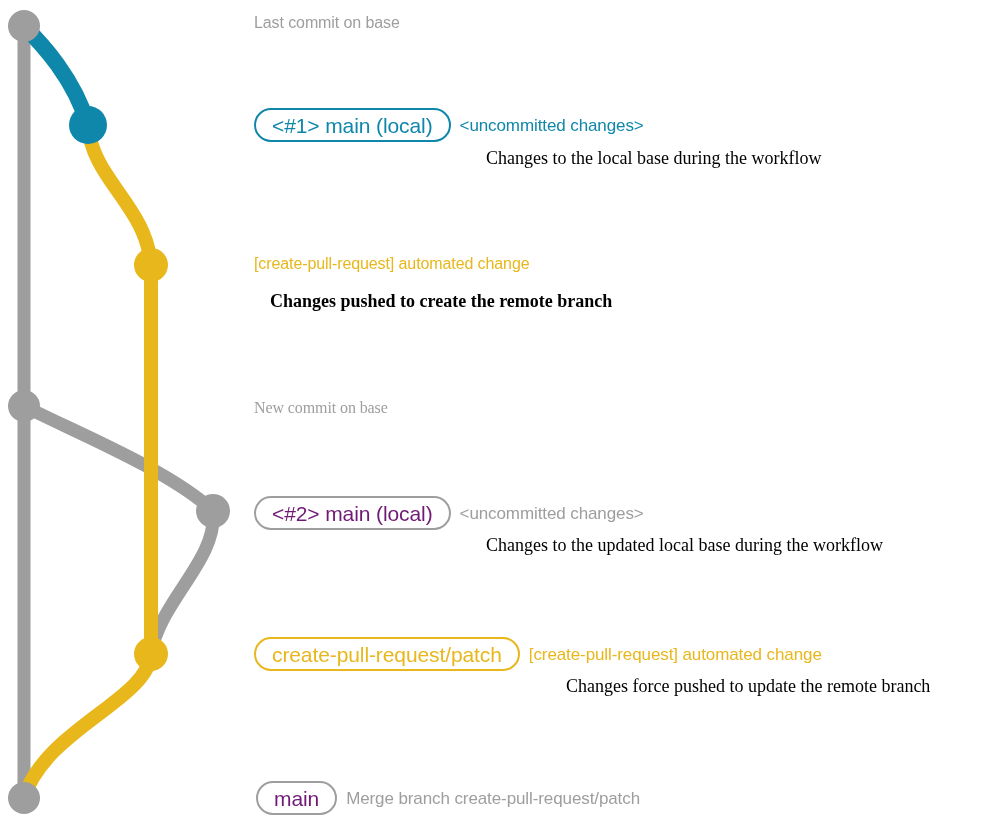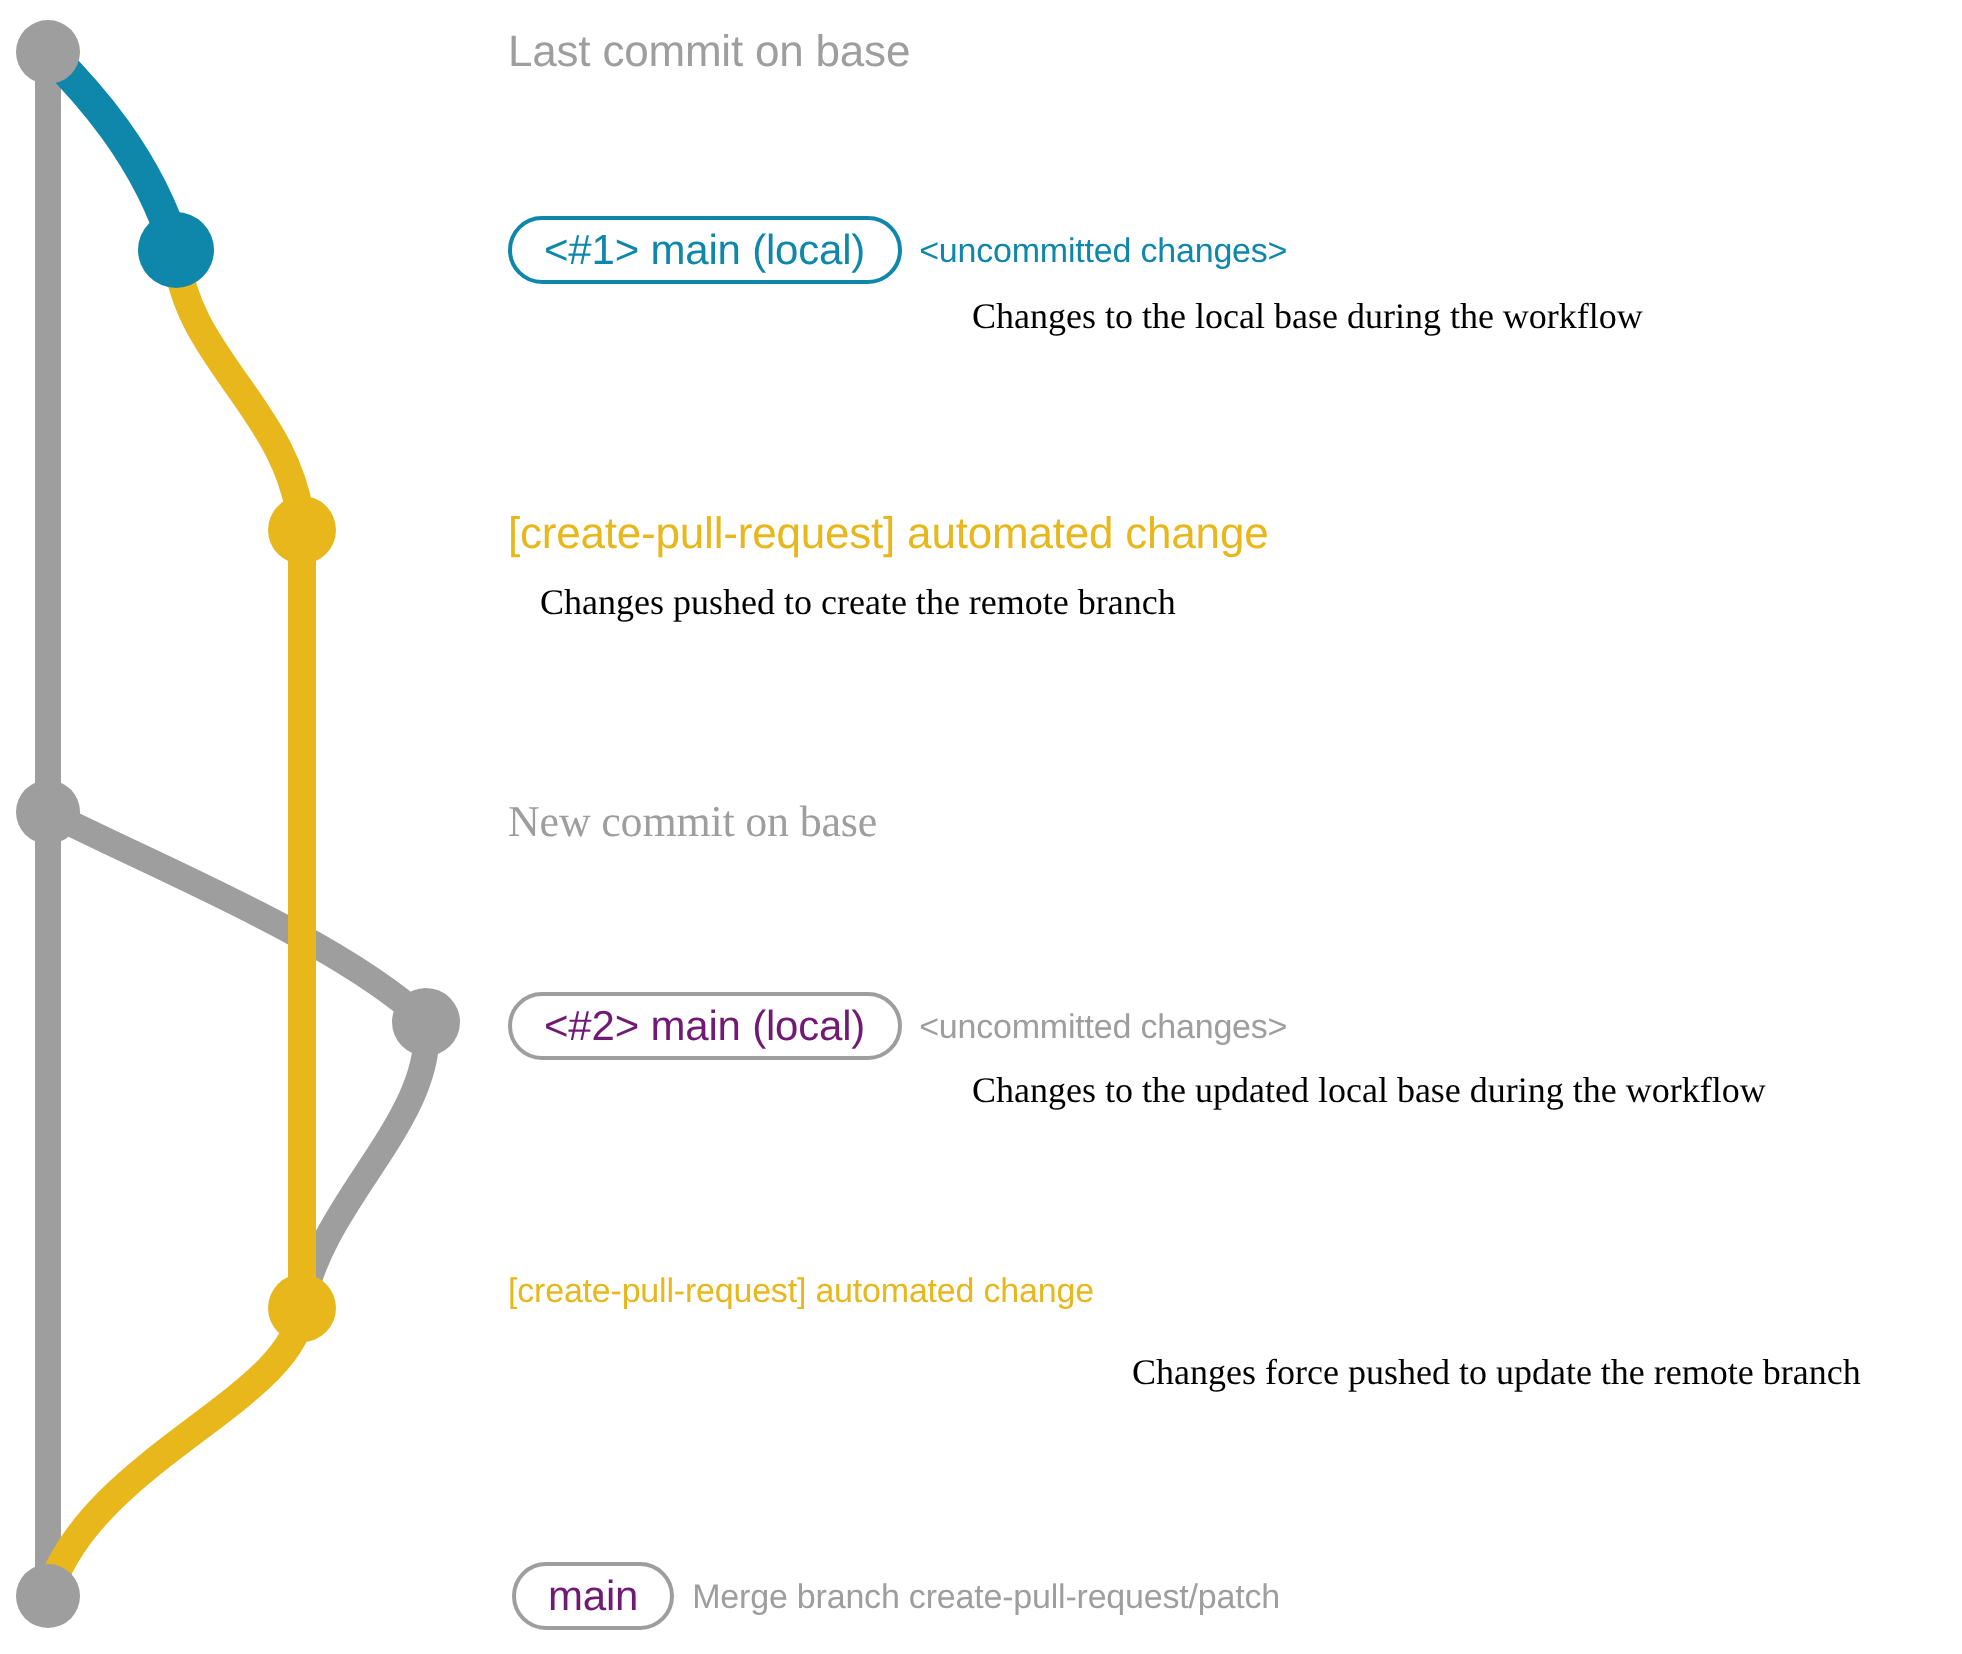--- a/index.html
+++ b/index.html
@@ -62,21 +62,21 @@
     line-height: 1;
     white-space: nowrap;
     letter-spacing: -0.1px;
   }
   .subject.teal   { color: #0f87ab; }
   .subject.yellow { color: #e8b71b; }
   .subject.gray   { color: #9e9e9e; }
 
   .heading {
     position: absolute;
-    font-size: 22px;
+    font-size: 16px;
     line-height: 1;
     white-space: nowrap;
     letter-spacing: -0.1px;
   }
   .heading.gray   { color: #9e9e9e; }
   .heading.yellow { color: #e8b71b; }
 
   .note {
     position: absolute;
     font-family: "Liberation Serif", serif;
@@ -116,34 +116,35 @@
 
 <div class="row" style="left:254px; top:108px;">
   <div class="row-inner">
     <span class="badge teal">&lt;#1&gt; main (local)</span>
     <span class="subject teal">&lt;uncommitted changes&gt;</span>
   </div>
 </div>
 <div class="note" style="left:486px; top:149px;">Changes to the local base during the workflow</div>
 
 <div class="heading yellow" style="left:254px; top:256px;">[create-pull-request] automated change</div>
-<div class="note" style="left:270px; top:292px;">Changes pushed to create the remote branch</div>
+<div class="note" style="left:270px; top:292px;font-weight:bold;">Changes pushed to create the remote branch</div>
 
 <div class="heading gray" style="left:254px; top:400px;font-family:Liberation Serif, serif;">New commit on base</div>
 
 <div class="row" style="left:254px; top:496px;">
   <div class="row-inner">
     <span class="badge gray">&lt;#2&gt; main (local)</span>
     <span class="subject gray">&lt;uncommitted changes&gt;</span>
   </div>
 </div>
 <div class="note" style="left:486px; top:536px;">Changes to the updated local base during the workflow</div>
 
 <div class="row" style="left:254px; top:637px;">
   <div class="row-inner">
+    <span class="badge yellow">create-pull-request/patch</span>
     <span class="subject yellow">[create-pull-request] automated change</span>
   </div>
 </div>
 <div class="note" style="left:566px; top:677px;">Changes force pushed to update the remote branch</div>
 
 <div class="row" style="left:256px; top:781px;">
   <div class="row-inner">
     <span class="badge gray">main</span>
     <span class="subject gray">Merge branch create-pull-request/patch</span>
   </div>

